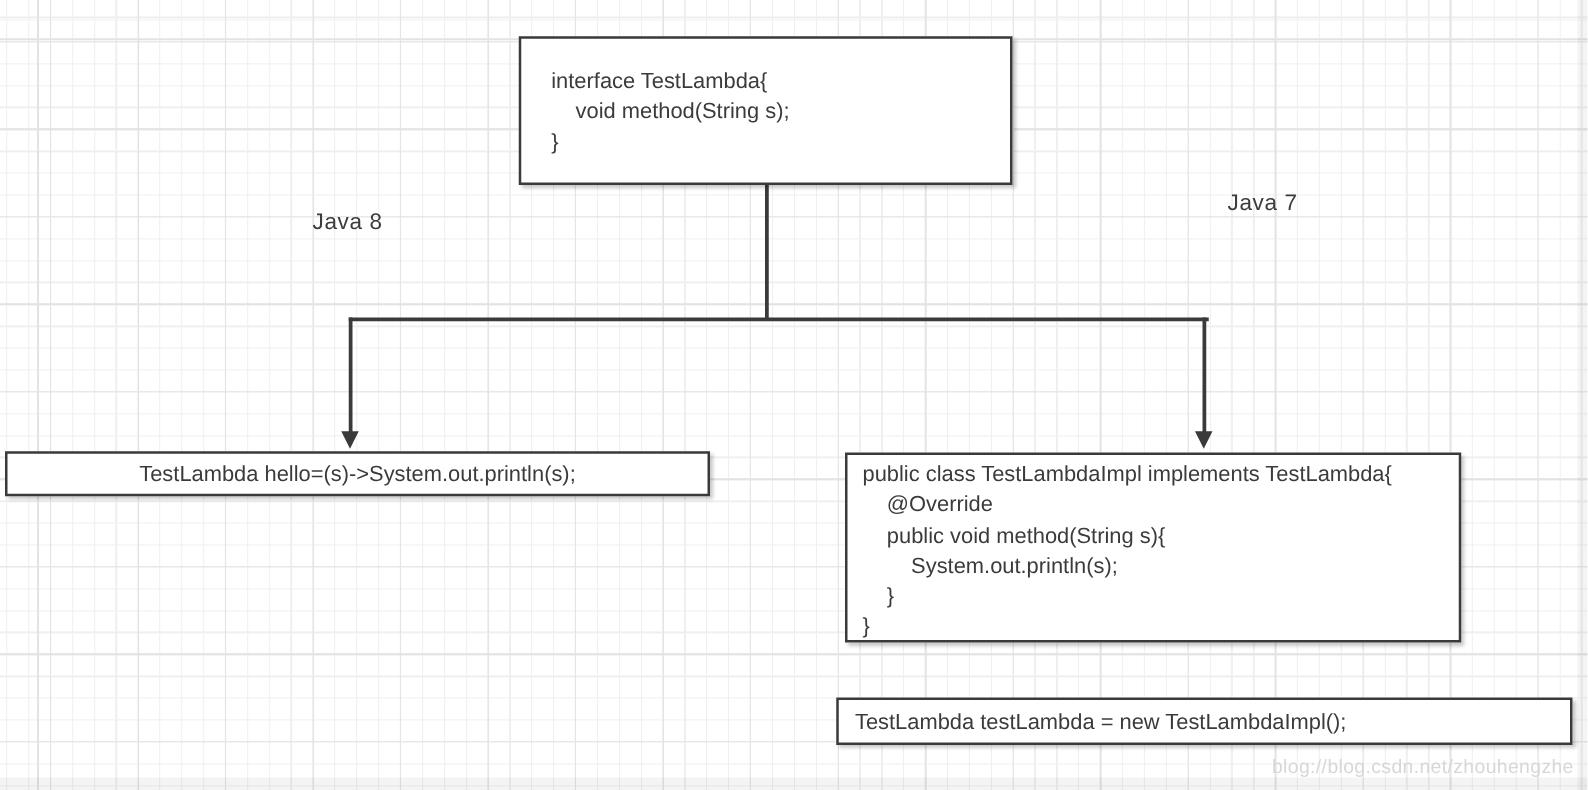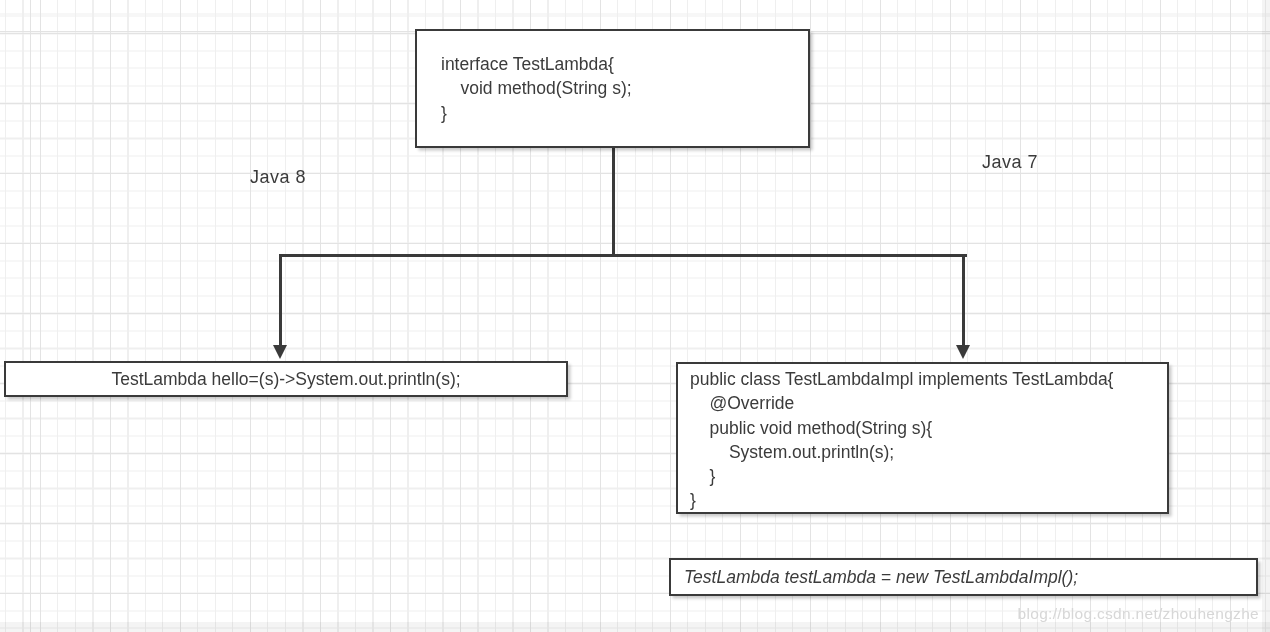--- a/index.html
+++ b/index.html
@@ -65,21 +65,20 @@
     width: 493px; height: 152px;
     padding: 3px 12px;
     line-height: 24.3px;
   }
   #usage-box {
     left: 669px; top: 558px;
     width: 589px; height: 38px;
     display: flex; align-items: center;
     padding: 0 13px;
     line-height: 33px;
-    font-style: italic;
   }
   .branch-label {
     position: absolute;
     font-size: 18px;
     letter-spacing: 0.5px;
     color: #3b3b3b;
   }
   #label-java8 { left: 250px; top: 167px; }
   #label-java7 { left: 982px; top: 152px; }
   .edge {

